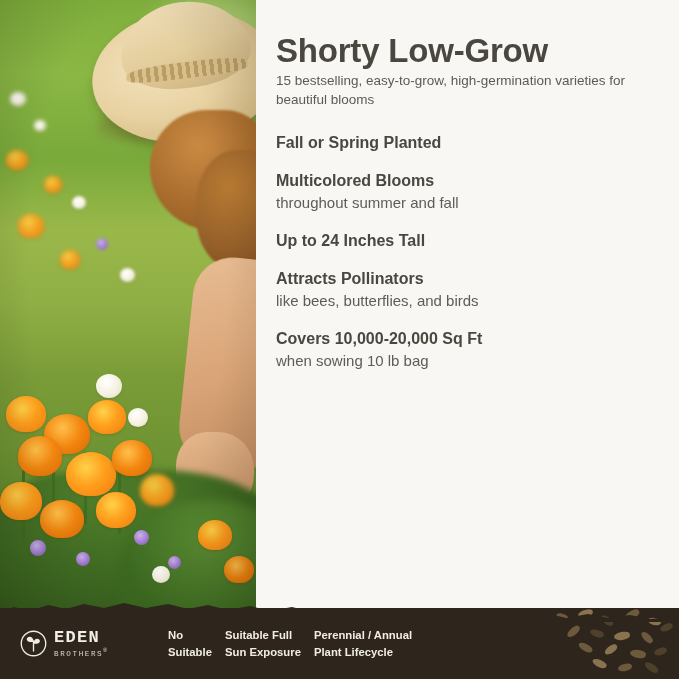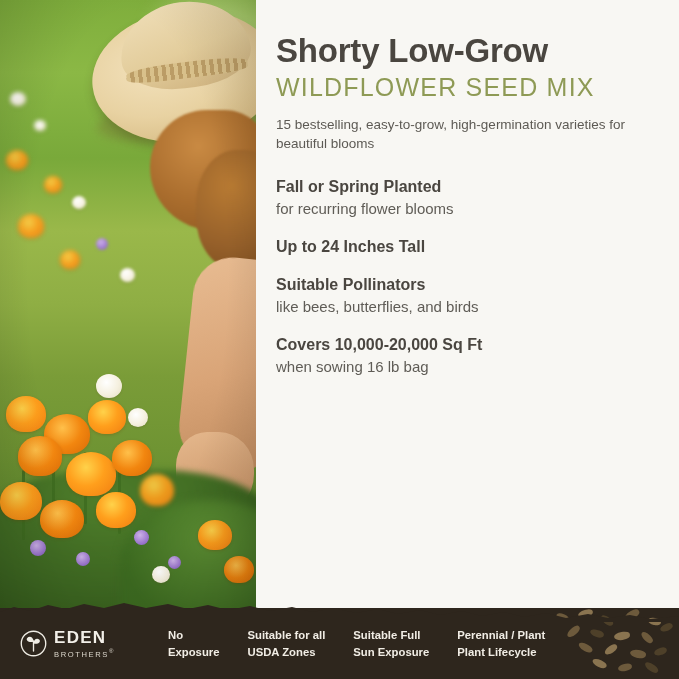--- a/index.html
+++ b/index.html
@@ -231,39 +231,39 @@
     display: flex;
     align-items: center;
     gap: 7px;
     margin-left: 20px;
     width: 118px;
   }
   .logo-mark {
     width: 27px; height: 27px;
     flex: 0 0 auto;
   }
-  .logo-text { line-height: 1; }
+  .logo-text { line-height: 1; font-family: Liberation Mono, monospace; }
   .logo-eden {
     font-size: 17px;
     font-weight: bold;
     letter-spacing: 1.3px;
     color: #f2efe8;
   }
   .logo-brothers {
     font-size: 7.6px;
     letter-spacing: 1.6px;
     color: #ddd8cd;
     margin-top: 2px;
   }
   .logo-reg { font-size: 6px; vertical-align: super; color:#ddd8cd; }
 
   .benefits {
     display: flex;
     align-items: center;
-    gap: 28px;
+    gap: 13px;
     margin-left: 30px;
   }
   .benefit {
     font-size: 11.3px;
     font-weight: bold;
     color: #f1ede5;
     line-height: 1.45;
     white-space: nowrap;
   }
   
@@ -331,37 +331,39 @@
     <div class="whiteflower" style="left:152px;top:566px; width:18px; height:17px;"></div>
     <div class="poppy" style="left:198px; top:520px; width:34px; height:30px;"></div>
     <div class="poppy dark" style="left:224px; top:556px; width:30px; height:27px;"></div>
 
     <div class="ph-layer ph-vignette"></div>
   </div>
 
   <div id="textpanel">
     <div class="pad">
       <h1 class="title">Shorty Low-Grow</h1>
-      <div class="subtitle">WILDFLOWER SEED MIX</div>
       <p class="lede">15 bestselling, easy-to-grow, high-germination varieties for beautiful blooms</p>
 
       <div class="feature">
         <div class="feat-head">Fall or Spring Planted</div>
-        <div class="feat-sub">for recurring flower blooms</div>
+      </div>
+      <div class="feature">
+        <div class="feat-head">Multicolored Blooms</div>
+        <div class="feat-sub">throughout summer and fall</div>
       </div>
       <div class="feature">
         <div class="feat-head">Up to 24 Inches Tall</div>
       </div>
       <div class="feature">
-        <div class="feat-head">Suitable Pollinators</div>
+        <div class="feat-head">Attracts Pollinators</div>
         <div class="feat-sub">like bees, butterflies, and birds</div>
       </div>
       <div class="feature">
         <div class="feat-head">Covers 10,000-20,000 Sq Ft</div>
-        <div class="feat-sub">when sowing 16 lb bag</div>
+        <div class="feat-sub">when sowing 10 lb bag</div>
       </div>
     </div>
   </div>
 
   <div id="bottombar">
     <div class="bar-inner">
       <div class="logo">
         <svg class="logo-mark" viewBox="0 0 32 32">
           <circle cx="16" cy="16" r="14.5" fill="none" stroke="#efece4" stroke-width="1.6"></circle>
           <path d="M16 25 L16 13" stroke="#efece4" stroke-width="1.6" fill="none" stroke-linecap="round"></path>
@@ -370,32 +372,28 @@
         </svg>
         <div class="logo-text">
           <div class="logo-eden"><span>EDEN</span></div>
           <div class="logo-brothers"><span>BROTHERS</span><span class="logo-reg">®</span></div>
         </div>
       </div>
 
       <div class="benefits">
         <div class="benefit">
           <div>No</div>
-          <div>Exposure</div>
-        </div>
-        <div class="benefit">
-          <div>Suitable for all</div>
-          <div>USDA Zones</div>
+          <div>Suitable</div>
         </div>
         <div class="benefit">
           <div>Suitable Full</div>
           <div>Sun Exposure</div>
         </div>
         <div class="benefit">
-          <div>Perennial / Plant</div>
+          <div>Perennial / Annual</div>
           <div>Plant Lifecycle</div>
         </div>
       </div>
     </div>
 
     <div class="seed" style="left:556px; top:6px;  width:13px; height:7px; transform:rotate(24deg);"></div>
     <div class="seed l" style="left:578px; top:2px;  width:15px; height:7px; transform:rotate(-14deg);"></div>
     <div class="seed d" style="left:600px; top:9px;  width:14px; height:7px; transform:rotate(38deg);"></div>
     <div class="seed" style="left:624px; top:3px;  width:16px; height:8px; transform:rotate(-30deg);"></div>
     <div class="seed l" style="left:648px; top:10px; width:13px; height:7px; transform:rotate(12deg);"></div>

